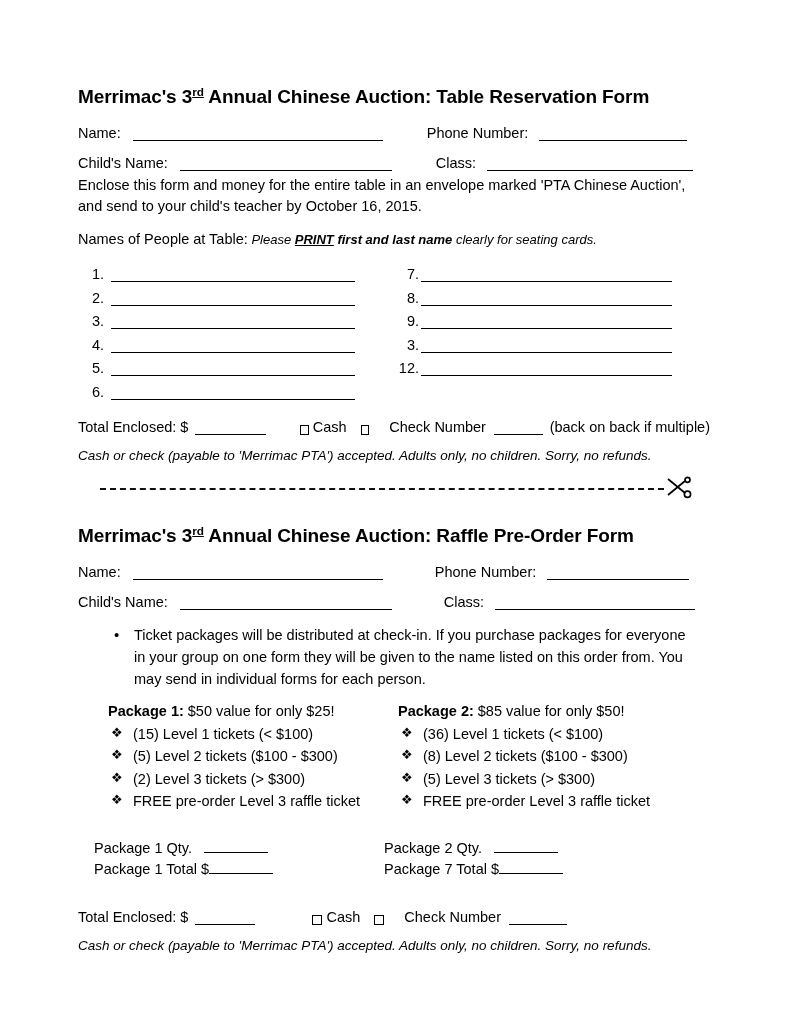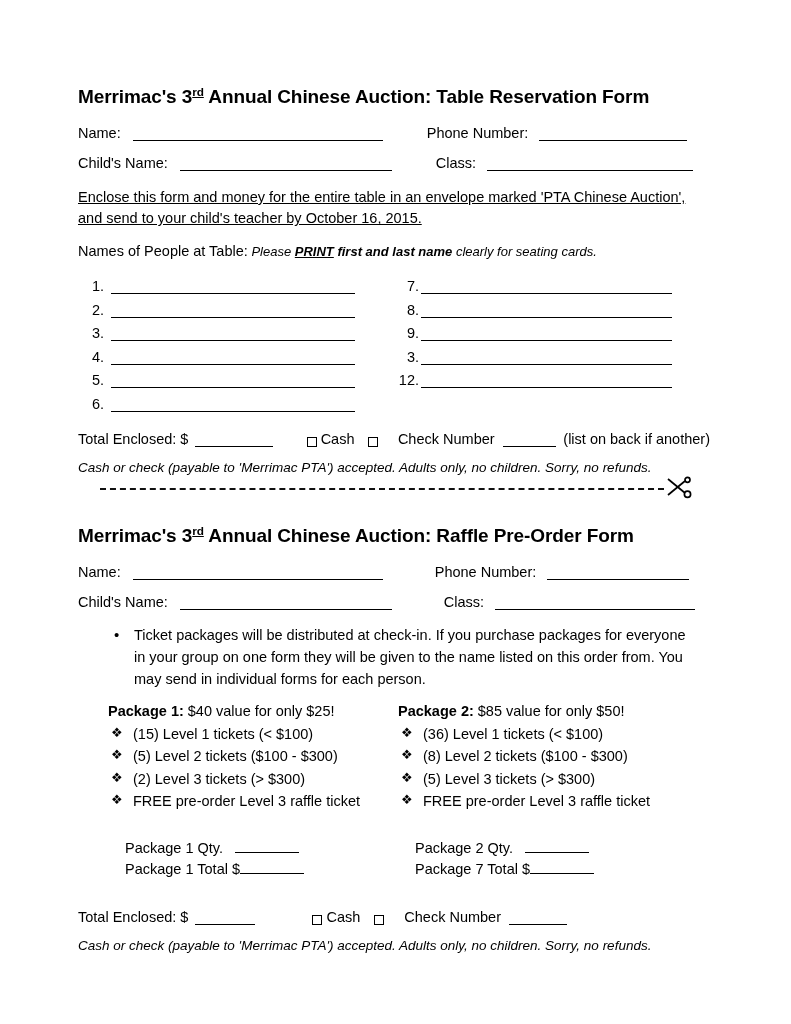--- a/index.html
+++ b/index.html
@@ -169,21 +169,21 @@
       <span class="rule" style="width:148px; margin-left:11px;"></span>
     </div>
 
     <div class="row" style="margin-top:14px;">
       <span class="fld-label">Child's Name:</span>
       <span class="rule" style="width:212px; margin-left:12px;"></span>
       <span class="fld-label" style="margin-left:44px;">Class:</span>
       <span class="rule" style="width:206px; margin-left:11px;"></span>
     </div>
 
-    <div class="para" style="margin-top:16px; width:630px;text-decoration:underline;">Enclose this form and money for the entire table in an envelope marked 'PTA Chinese Auction', and send to your child's teacher by October 16, 2015.</div>
+    <div class="para" style="margin-top:4px; width:630px;">Enclose this form and money for the entire table in an envelope marked 'PTA Chinese Auction', and send to your child's teacher by October 16, 2015.</div>
 
     <div style="margin-top:13px;">
       <span>Names of People at Table:</span><span class="sm-ital">&nbsp;<span>Please </span><span class="ital-bold-u">PRINT</span><span class="bold"> first and last name</span><span> clearly for seating cards.</span></span>
     </div>
 
 
     <div class="names-list" style="margin-top:12px;">
       <div class="names-col" style="width:315px;">
         <div class="name-line">
           <span class="num">1.</span>
@@ -235,21 +235,21 @@
     </div>
 
     <div class="row" style="margin-top:19px;">
       <span class="fld-label">Total Enclosed: $</span>
       <span class="rule" style="width:84px; margin-left:7px;"></span>
       <span class="cb" style="margin-left:34px;"></span>
       <span class="fld-label">Cash</span>
       <span class="cb" style="margin-left:14px;"></span>
       <span class="fld-label" style="margin-left:16px;">Check Number</span>
       <span class="rule" style="width:58px; margin-left:8px;"></span>
-      <span class="fld-label" style="margin-left:7px;">(list on back if another)</span>
+      <span class="fld-label" style="margin-left:7px;">(back on back if multiple)</span>
     </div>
 
     <div class="sm-ital" style="margin-top:13px; font-size:13.5px;">Cash or check (payable to 'Merrimac PTA') accepted. Adults only, no children. Sorry, no refunds.</div>
   </div>
 
   <div class="cut-line" style="position:absolute; left:100px; top:475px; width:592px;">
     <div class="dashes"></div>
     <div class="scissors">
       <svg width="26" height="24" viewBox="0 0 26 24" aria-hidden="true">
         <g stroke="#000" fill="none" stroke-width="1.7">
@@ -284,21 +284,21 @@
 
 
     <ul class="disc-list" style="margin-top:15px; width:588px; margin-left:30px;">
       <li>Ticket packages will be distributed at check-in.  If you purchase packages for everyone in your group on one form they will be given to the name listed on this order from. You may send in individual forms for each person.</li>
     </ul>
 
     <div class="pkg-cols" style="margin-top:10px; margin-left:30px;">
 
       <div class="pkg-col" style="width:290px;">
         <div class="pkg-head">
-          <span class="bold">Package 1:</span><span> $40 value for only $25!</span>
+          <span class="bold">Package 1:</span><span> $50 value for only $25!</span>
         </div>
         <ul class="pkg-items">
           <li><span class="dia">❖</span><span>(15) Level 1 tickets (&lt; $100)</span></li>
           <li><span class="dia">❖</span><span>(5)  Level 2 tickets ($100 - $300)</span></li>
           <li><span class="dia">❖</span><span>(2)  Level 3 tickets (&gt; $300)</span></li>
           <li><span class="dia">❖</span><span>FREE pre-order Level 3 raffle ticket</span></li>
         </ul>
       </div>
 
       <div class="pkg-col" style="width:290px;">
@@ -307,21 +307,21 @@
         </div>
         <ul class="pkg-items">
           <li><span class="dia">❖</span><span>(36) Level 1 tickets (&lt; $100)</span></li>
           <li><span class="dia">❖</span><span>(8)  Level 2 tickets  ($100 - $300)</span></li>
           <li><span class="dia">❖</span><span>(5) Level 3 tickets (&gt; $300)</span></li>
           <li><span class="dia">❖</span><span>FREE pre-order Level 3 raffle ticket</span></li>
         </ul>
       </div>
     </div>
 
-    <div class="pkg-cols" style="margin-top:25px; margin-left:42px;justify-content:center;">
+    <div class="pkg-cols" style="margin-top:25px; margin-left:16px;">
       <div style="width:290px;">
         <div class="qty-line">
           <span>Package 1 Qty.</span>
           <span class="u-blank" style="width:64px; margin-left:8px;"></span>
         </div>
         <div class="qty-line">
           <span>Package 1 Total $</span><span class="u-blank" style="width:64px;"></span>
         </div>
       </div>
       <div style="width:290px;">

